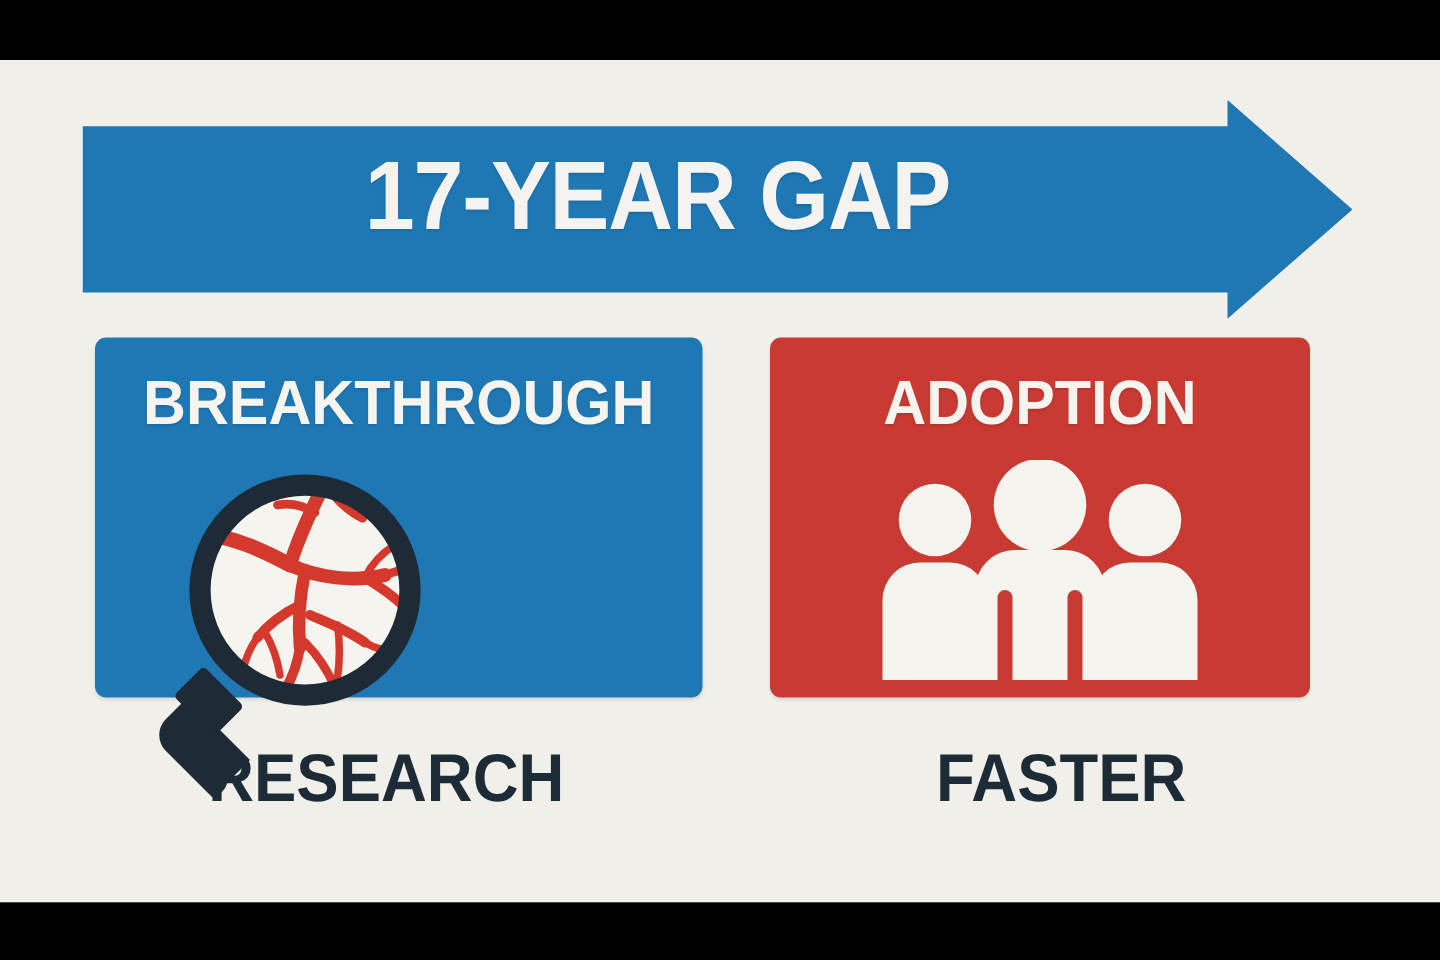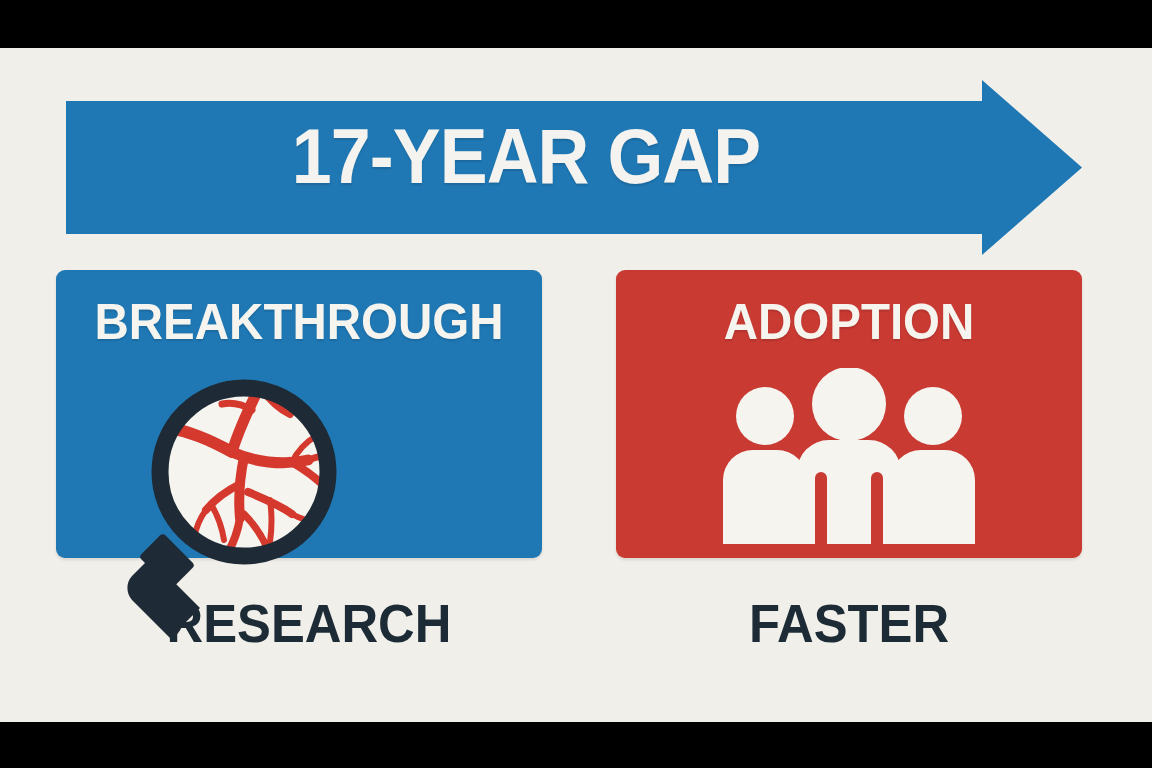--- a/index.html
+++ b/index.html
@@ -77,29 +77,29 @@
   }
 
   
   .card {
     position: absolute;
     top: 222px;          
     height: 288px;
     border-radius: 9px;
   }
   #card-breakthrough {
-    left: 56px;
+    left: 76px;
     width: 486px;
     background: #1F78B4;
     box-shadow: 0 2px 3px rgba(0,0,0,0.10);
     text-decoration: underline;
   }
   #card-adoption {
     left: 616px;
-    width: 466px;
+    width: 432px;
     background: #C93A33;
     box-shadow: 0 2px 3px rgba(0,0,0,0.10);
   }
 
   .card-title {
     position: absolute;
     left: 0;
     top: 26px;
     width: 100%;
     text-align: center;

